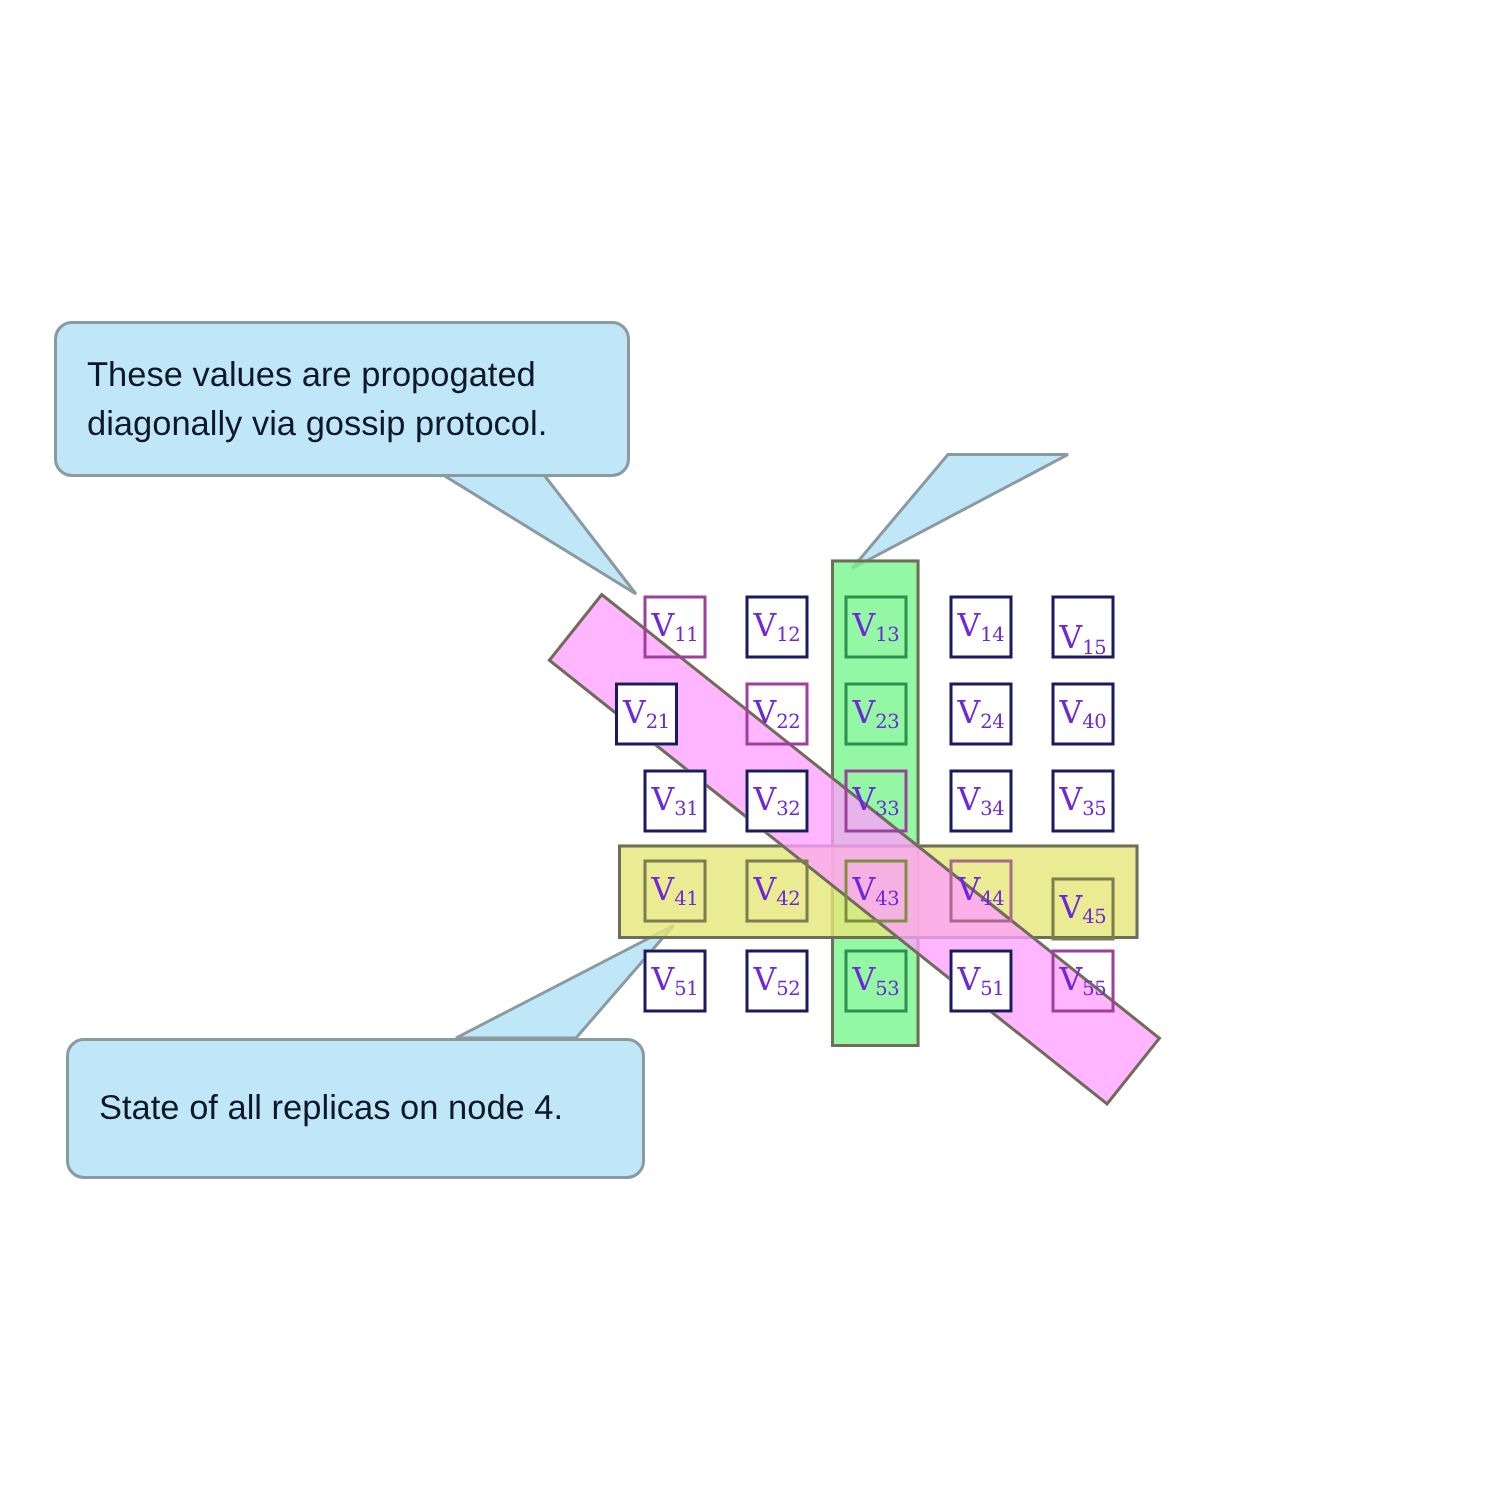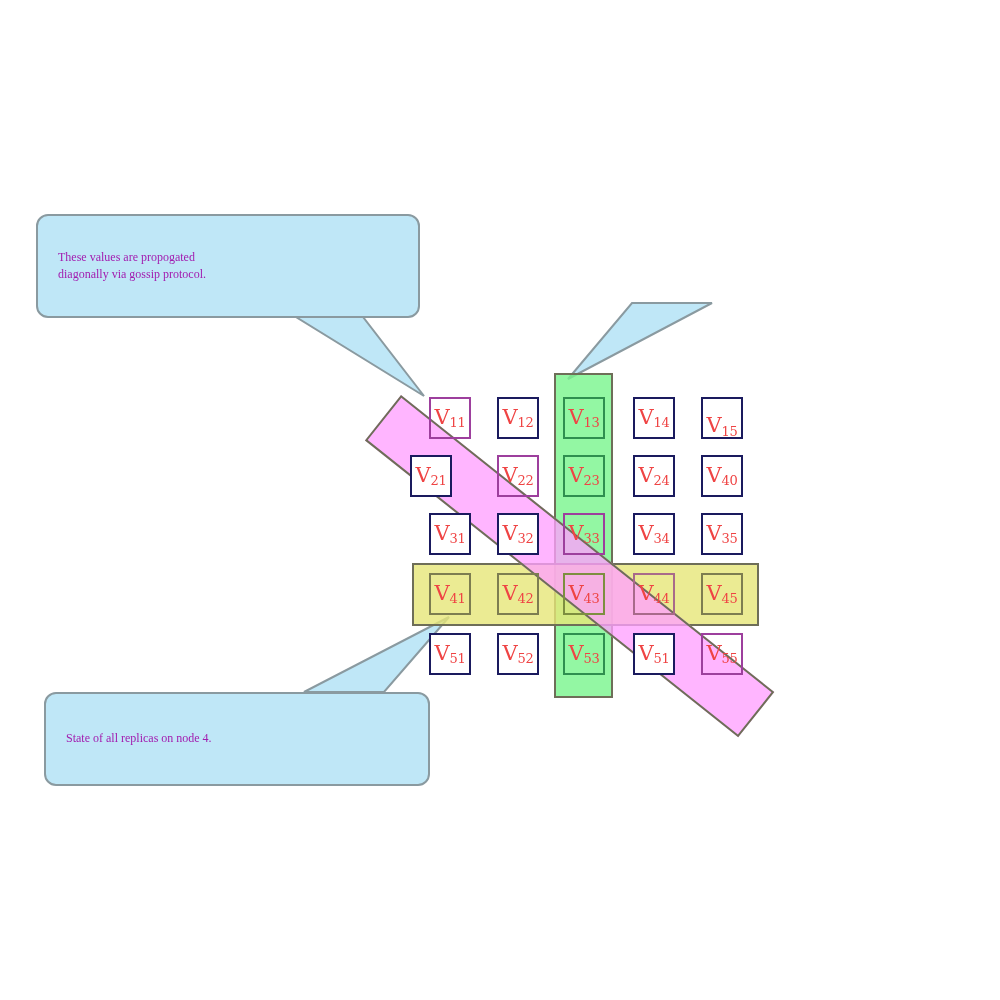--- a/index.html
+++ b/index.html
@@ -54,21 +54,21 @@
   .cellbox.col3.row4 {
     border-color: #7d8f3f;
   }
   .cellbox.diag.row4 {
     border-color: #a86a8a;
   }
   .clabel {
     font-family: "DejaVu Serif", serif;
     font-size: 21px;
     line-height: 1;
-    color: #ef4444;
+    color: #6d28d9;
     white-space: nowrap;
     position: relative;
     top: -1px;
   }
   .clabel sub {
     font-size: 0.62em;
     vertical-align: baseline;
     position: relative;
     top: 0.30em;
     letter-spacing: -0.02em;
@@ -98,24 +98,24 @@
     position: absolute;
     box-sizing: border-box;
     background: #bfe7f7;
     border: 2px solid #8a9aa0;
     border-radius: 12px;
     display: flex;
     align-items: center;
     padding: 0 20px;
   }
   .callout-text {
-    font-family: Liberation Serif, serif;
-    font-size: 12px;
+    font-family: Liberation Sans, sans-serif;
+    font-size: 23px;
     line-height: 1.45;
-    color: #a21caf;
+    color: #0f172a;
     white-space: pre-line;
   }
 </style>
 </head>
 <body>
 
 <div id="stage">
 
   <svg class="layer">
     <polygon points="296,317 363,317 424,396" fill="#bfe7f7" stroke="#8a9aa0" stroke-width="2"></polygon>
@@ -183,21 +183,21 @@
   </div>
   <div class="cellbox row4" style="left:497px; top:573px;">
     <span class="clabel"><span>V</span><sub>42</sub></span>
   </div>
   <div class="cellbox row4 col3" style="left:563px; top:573px;text-align:right;">
     <span class="clabel"><span>V</span><sub>43</sub></span>
   </div>
   <div class="cellbox row4 diag" style="left:633px; top:573px;">
     <span class="clabel"><span>V</span><sub>44</sub></span>
   </div>
-  <div class="cellbox row4" style="left:701px; top:573px;">
+  <div class="cellbox row4" style="left:701px; top:585px;">
     <span class="clabel"><span>V</span><sub>45</sub></span>
   </div>
 
   <div class="cellbox" style="left:429px; top:633px;">
     <span class="clabel"><span>V</span><sub>51</sub></span>
   </div>
   <div class="cellbox" style="left:497px; top:633px;">
     <span class="clabel"><span>V</span><sub>52</sub></span>
   </div>
   <div class="cellbox col3" style="left:563px; top:633px;">

